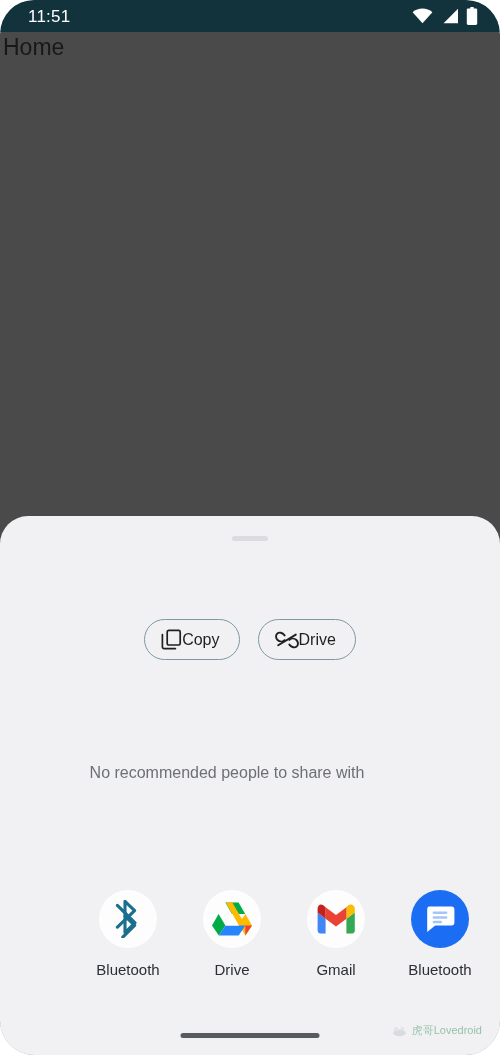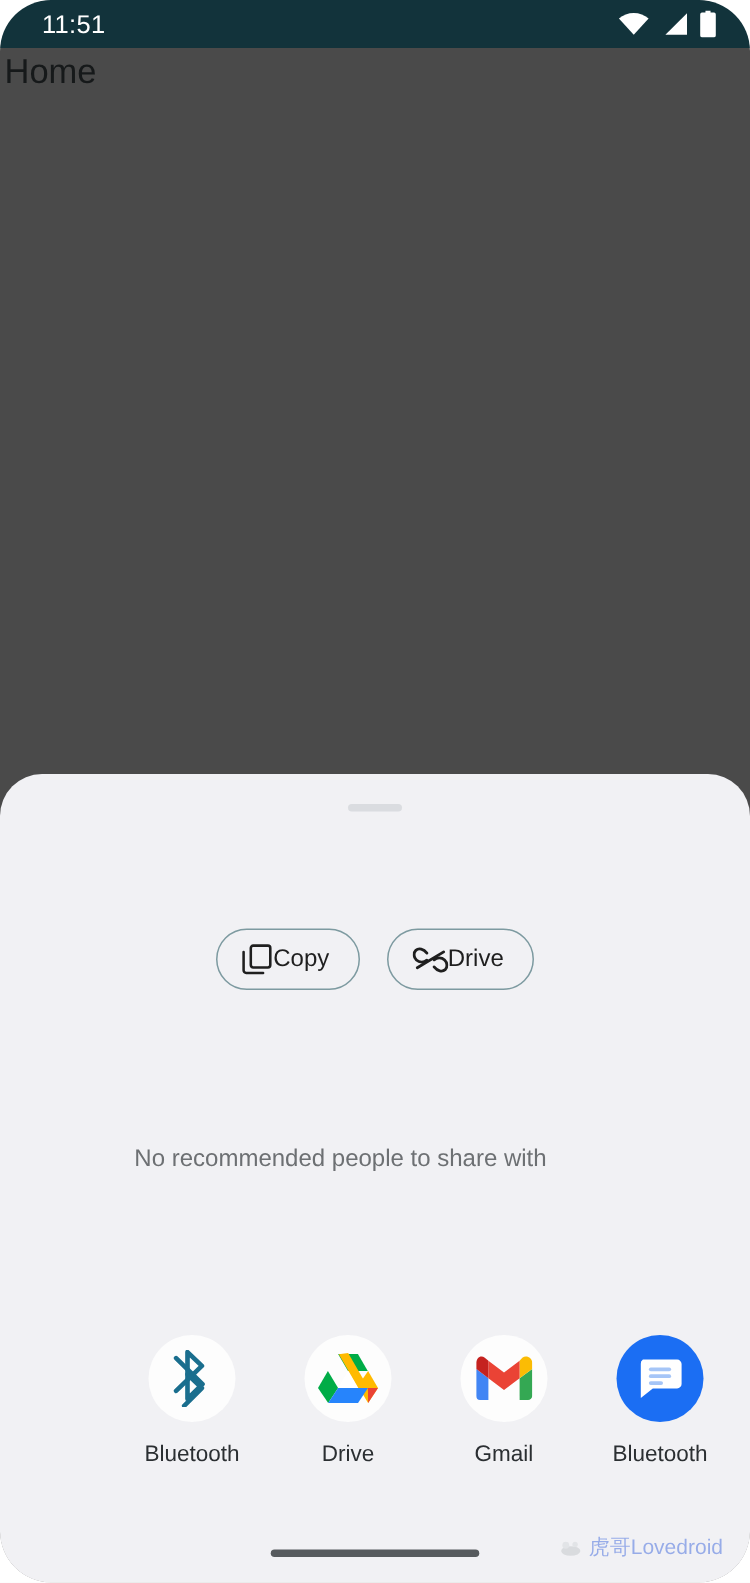--- a/index.html
+++ b/index.html
@@ -178,22 +178,22 @@
     position: absolute;
     right: 18px;
     top: 507px;
     display: flex;
     align-items: center;
     gap: 5px;
     opacity: 0.42;
     z-index: 9;
   }
   #watermark-text {
-    font-size: 14px;
-    color: #1d4ed8;
+    font-size: 11px;
+    color: #15803d;
   }
 
   
   #home-indicator {
     position: absolute;
     left: 50%;
     transform: translateX(-50%);
     bottom: 17px;
     width: 139px;
     height: 5px;

